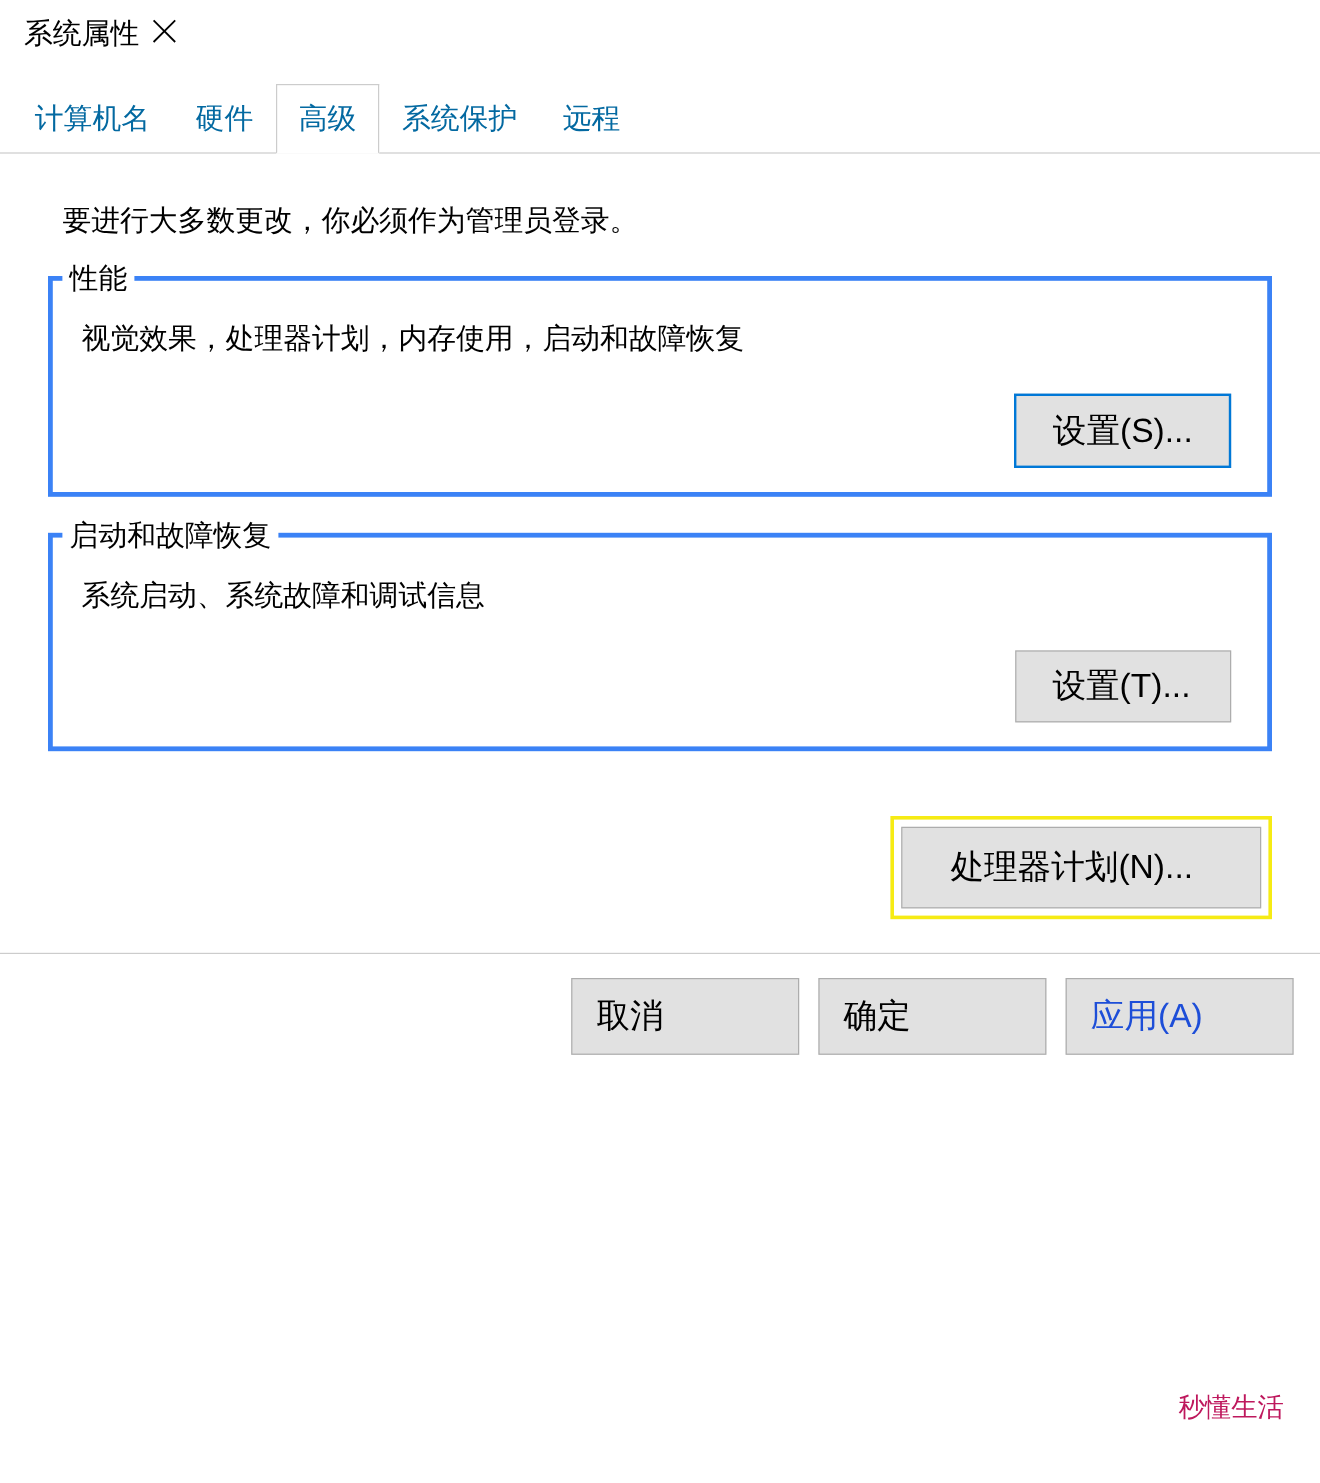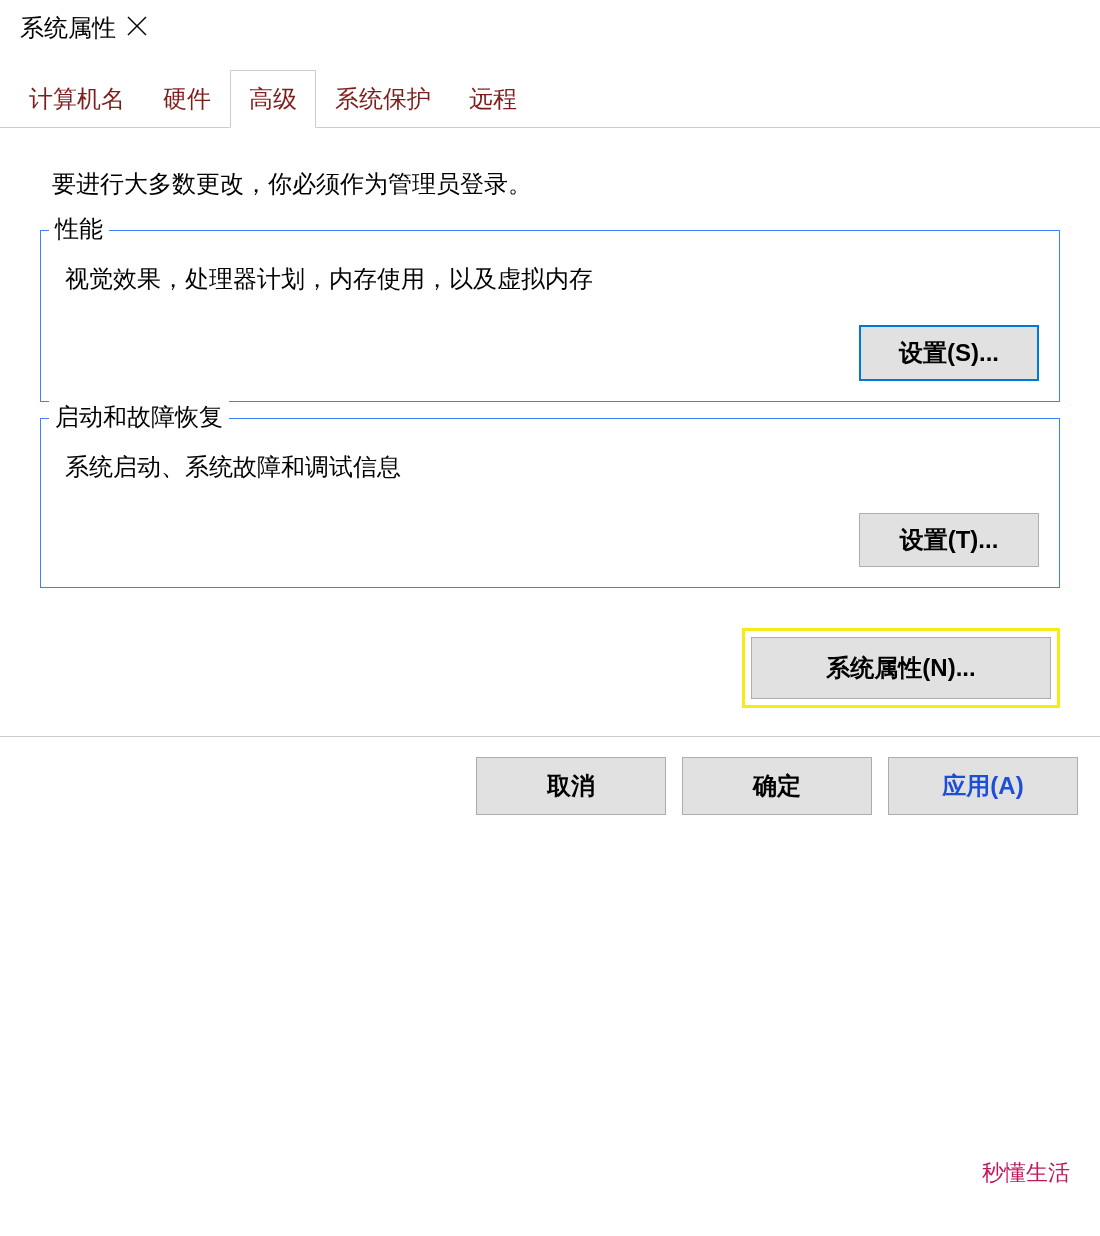--- a/index.html
+++ b/index.html
@@ -38,69 +38,68 @@
       padding: 0 10px;
       margin-top: 14px;
     }
     .tab {
       padding: 12px 18px;
       font-size: 24px;
       border: 1px solid transparent;
       border-bottom: none;
       cursor: pointer;
       position: relative;
-      color: #7f1d1d;
+      color: #0369a1;
     }
     .tab.active {
       border: 1px solid #cccccc;
       border-bottom: 1px solid #ffffff;
       background: #ffffff;
       margin-bottom: -1px;
       z-index: 1;
       text-align: right;
     }
     .tab-content {
       padding: 30px 40px 20px 40px;
     }
     .intro-text {
       font-size: 24px;
       margin: 10px 10px 30px 12px;
     }
     .fieldset {
-      border: 1px solid #3b82f6;
-      margin-bottom: 16px;
-      padding: 20px 20px 20px 20px;
+      border: 4px solid #3b82f6;
+      margin-bottom: 30px;
+      padding: 20px 30px 20px 20px;
       position: relative;
     }
     .fieldset-legend {
       position: absolute;
       top: -18px;
       left: 8px;
       background: #ffffff;
       padding: 0 6px;
       font-size: 24px;
     }
     .fieldset-desc {
       font-size: 24px;
       margin: 12px 0 30px 4px;
     }
     .button-row {
       display: flex;
       justify-content: flex-end;
     }
     .win-button {
       font-family: inherit;
-      font-size: 24px;
+      font-size: 28px;
       background: #e1e1e1;
       border: 1px solid #adadad;
       padding: 10px 30px;
       min-width: 180px;
       cursor: pointer;
-      text-align: center;
-      font-weight: bold;
+      text-align: left;
     }
     .win-button.highlight-blue {
       border: 2px solid #0078d7;
     }
     .env-var-row {
       display: flex;
       justify-content: flex-end;
       padding: 4px 40px 20px 40px;
     }
     .env-var-wrap {
@@ -154,39 +153,39 @@
   <div class="tab active">高级</div>
   <div class="tab">系统保护</div>
   <div class="tab">远程</div>
 </div>
 
 <div class="tab-content">
   <div class="intro-text">要进行大多数更改，你必须作为管理员登录。</div>
 
   <div class="fieldset">
     <div class="fieldset-legend">性能</div>
-    <div class="fieldset-desc">视觉效果，处理器计划，内存使用，以及虚拟内存</div>
+    <div class="fieldset-desc">视觉效果，处理器计划，内存使用，启动和故障恢复</div>
     <div class="button-row">
       <button class="win-button highlight-blue">设置(S)...</button>
     </div>
   </div>
 
 
   <div class="fieldset">
     <div class="fieldset-legend">启动和故障恢复</div>
     <div class="fieldset-desc">系统启动、系统故障和调试信息</div>
     <div class="button-row">
       <button class="win-button">设置(T)...</button>
     </div>
   </div>
 </div>
 
 <div class="env-var-row">
   <div class="env-var-wrap">
-    <button class="win-button">系统属性(N)...</button>
+    <button class="win-button">处理器计划(N)...</button>
   </div>
 </div>
 
 <div class="footer">
   <button class="win-button">取消</button>
   <button class="win-button">确定</button>
   <button class="win-button disabled">应用(A)</button>
 </div>
 
 <div class="watermark">秒懂生活</div>

